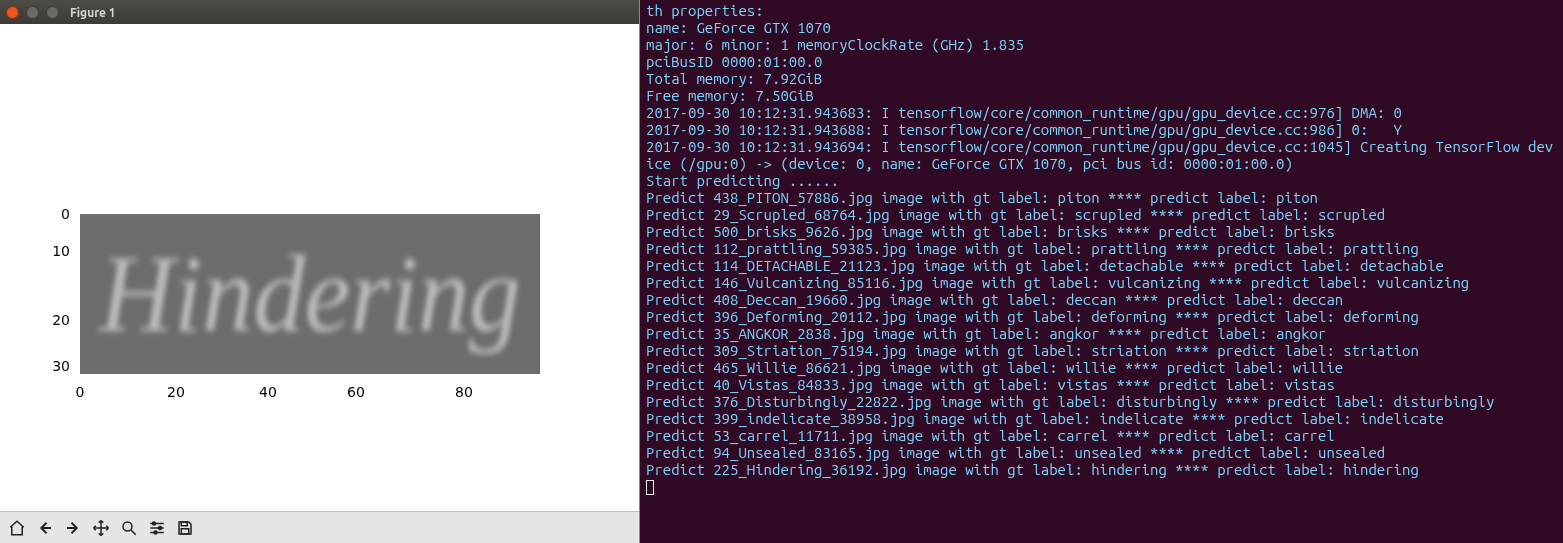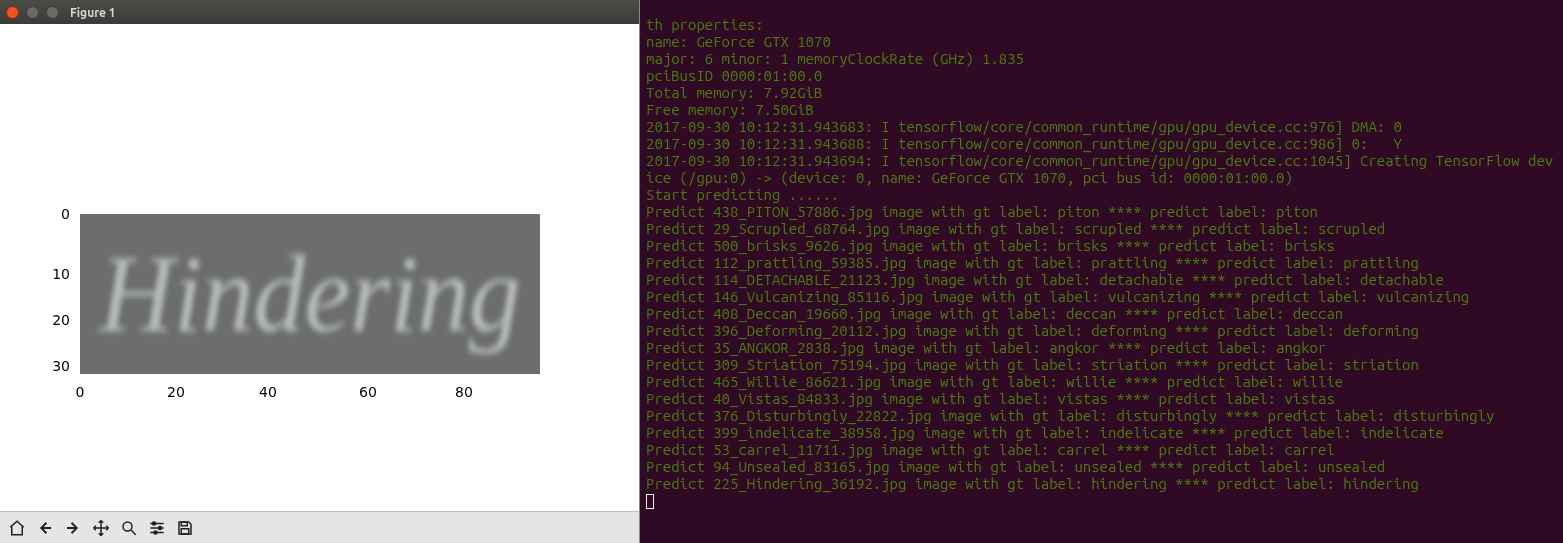--- a/index.html
+++ b/index.html
@@ -81,25 +81,25 @@
     width:26px;height:26px;
     display:flex;align-items:center;justify-content:center;
     font-size:18px;font-weight:bold;color:#222;
     cursor:pointer;
   }
 
   
   .terminal{
     flex:1;
     background:#300a24;
-    color:#4d7c0f;
+    color:#7dd3fc;
     font-family: "Ubuntu Mono", "DejaVu Sans Mono", monospace;
     font-size:15px;
     line-height:17px;
-    padding:16px 6px;
+    padding:2px 6px;
     white-space:pre-wrap;
     word-break:break-all;
     overflow:hidden;
   }
   .cursor{
     display:inline-block;width:8px;height:15px;
     border:1px solid #eeeeec;
     vertical-align:bottom;
   }
 </style>
@@ -111,28 +111,28 @@
     <span class="tb-btn tb-close"></span>
     <span class="tb-btn tb-min"></span>
     <span class="tb-btn tb-max"></span>
     <span class="title">Figure 1</span>
   </div>
 
   <div class="plot-area">
     <div class="axes">
 
       <div class="ytick" style="top:0px">0</div>
-      <div class="ytick" style="top:60px">10</div>
+      <div class="ytick" style="top:37px">10</div>
       <div class="ytick" style="top:106px">20</div>
       <div class="ytick" style="top:152px">30</div>
 
       <div class="xtick" style="left:0px">0</div>
       <div class="xtick" style="left:96px">20</div>
       <div class="xtick" style="left:188px">40</div>
-      <div class="xtick" style="left:288px">60</div>
+      <div class="xtick" style="left:276px">60</div>
       <div class="xtick" style="left:384px">80</div>
       <div class="imgbox">
         <span class="imgtext">Hindering</span>
       </div>
     </div>
   </div>
 
   <div class="toolbar">
     <div class="tool">
         <svg width="18" height="18" viewBox="0 0 24 24" fill="none" stroke="#222" stroke-width="2">

